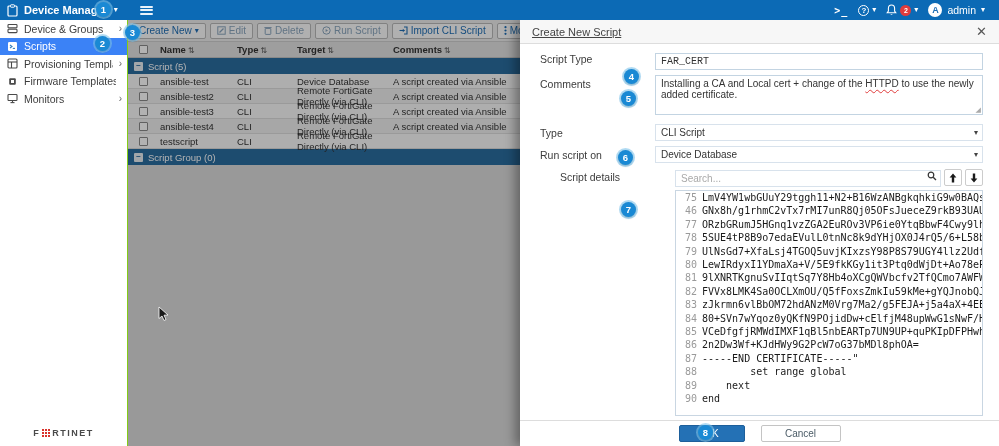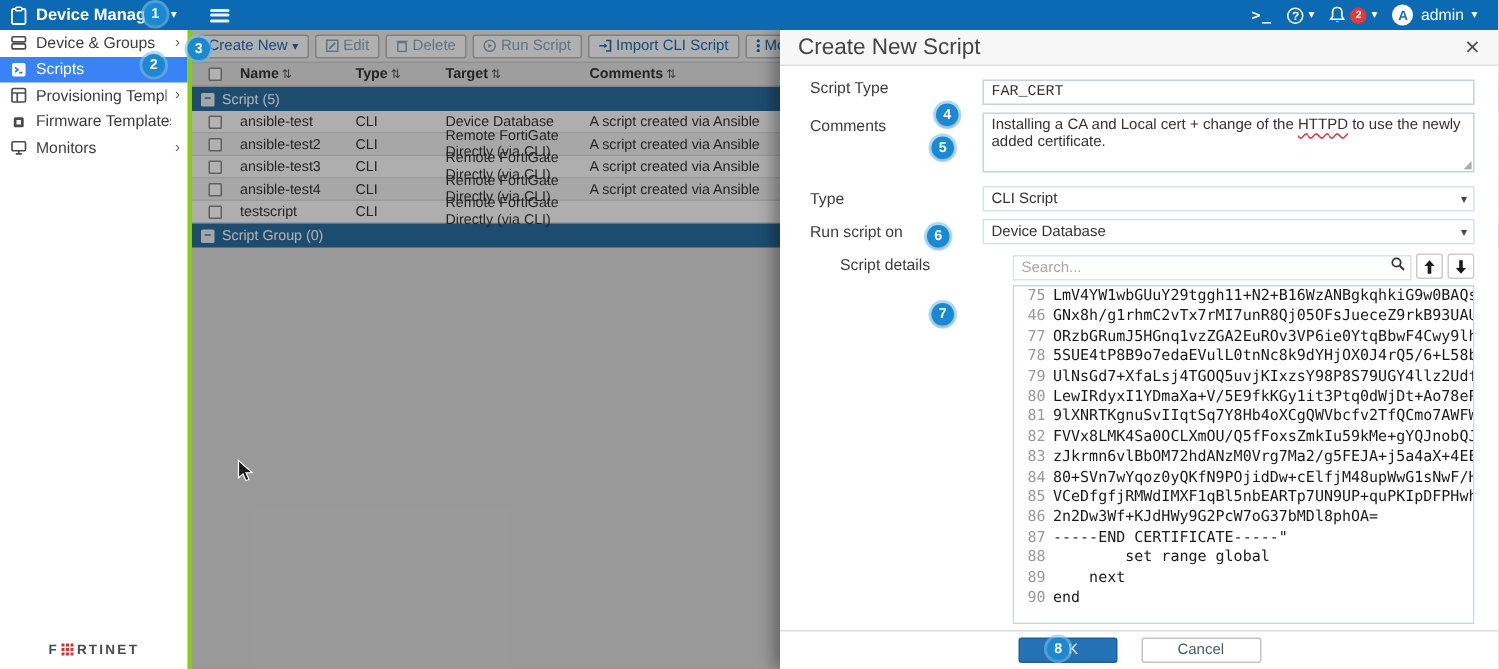--- a/index.html
+++ b/index.html
@@ -20,21 +20,21 @@
   .tb-help { display:flex; align-items:center; gap:3px; }
   .qcirc { width:11px; height:11px; border:1.2px solid #fff; border-radius:50%; font-size:8px; font-weight:bold; display:flex; align-items:center; justify-content:center; }
   .tb-bell { display:flex; align-items:center; gap:3px; position:relative; }
   .bellbadge { background:#e03c3c; color:#fff; font-size:7px; font-weight:bold; min-width:11px; height:11px; border-radius:6px; display:flex; align-items:center; justify-content:center; padding:0 2px; }
   .tb-user { display:flex; align-items:center; gap:5px; }
   .avatar { width:14px; height:14px; border-radius:50%; background:#fff; color:#1f6eb5; font-size:9px; font-weight:bold; display:flex; align-items:center; justify-content:center; }
   .uname { font-size:10.5px; }
 
   
   .sidebar { position:absolute; left:0; top:20px; width:128px; height:426px; background:#fff;
-    border-right:3px solid #84cc16; z-index:20; display:flex; flex-direction:column; }
+    border-right:1px solid #84cc16; z-index:20; display:flex; flex-direction:column; }
   .nav-item { height:17.5px; display:flex; align-items:center; gap:6px; padding:0 5px 0 6px;
     font-size:10.5px; color:#3c3c3c; cursor:pointer; }
   .nav-item .lbl { flex:1; white-space:nowrap; overflow:hidden; }
   .nav-item .chev { color:#666; font-size:10px; }
   .nav-item.selected { background:#3b82f6; color:#fff; }
   .nav-item.selected .chev { color:#fff; }
   .nav-ic { width:12px; height:12px; flex:0 0 12px; display:flex; align-items:center; justify-content:center; }
   .sb-logo { margin-top:auto; margin-bottom:8px; display:flex; align-items:center; justify-content:center; gap:1px;
     font-size:9px; font-weight:bold; letter-spacing:1.5px; color:#4a4a4a; }
   .dotgrid { display:inline-grid; grid-template-columns:repeat(3,2px); grid-auto-rows:2px; gap:1px; margin:0 1px; }
@@ -60,21 +60,21 @@
   .trow { height:15px; display:flex; align-items:center; font-size:9.5px; color:#333; background:#fafafa; border-bottom:1px solid #ddd; }
   .trow:nth-child(even) { background:#f0f0f0; }
 
   
   .dim { position:absolute; left:128px; top:20px; width:871px; height:426px; background:rgba(0,0,0,0.3); z-index:4; }
 
   
   .panel { position:absolute; left:520px; top:20px; width:479px; height:426px; background:#fff; z-index:10;
     box-shadow:-5px 0 10px rgba(0,0,0,0.35); display:flex; flex-direction:column; }
   .p-head { height:24px; background:#f7f7f7; border-bottom:1px solid #ddd; display:flex; align-items:center; padding:0 12px; }
-  .p-title { font-size:15px; color:#444; }
+  .p-title { font-size:11px; color:#444;text-decoration:underline; }
   .p-close { margin-left:auto; color:#555; font-size:13px; line-height:1; cursor:pointer; }
   .p-body { flex:1; padding:6px 16px 0 20px; overflow:hidden; display:flex; flex-direction:column; }
   .linkrow { text-align:right; height:16px; }
   .samplelink { color:#1f78c1; font-size:10.5px; font-weight:bold; cursor:pointer; }
   .frow { display:flex; margin-bottom:5px; }
   .flabel { width:115px; flex:0 0 115px; font-size:10.5px; color:#3c3c3c; padding-top:3px; }
   .fctl { flex:1; position:relative; }
   .tinput { width:100%; height:17px; border:1px solid #c3d4e2; font-size:10px; color:#333; padding:0 5px;
     font-family:Liberation Mono, monospace; background:#fff; }
   .tarea { width:100%; height:40px; border:1px solid #c3d4e2; font-size:10px; color:#333; padding:2px 5px; position:relative; background:#fff; }

